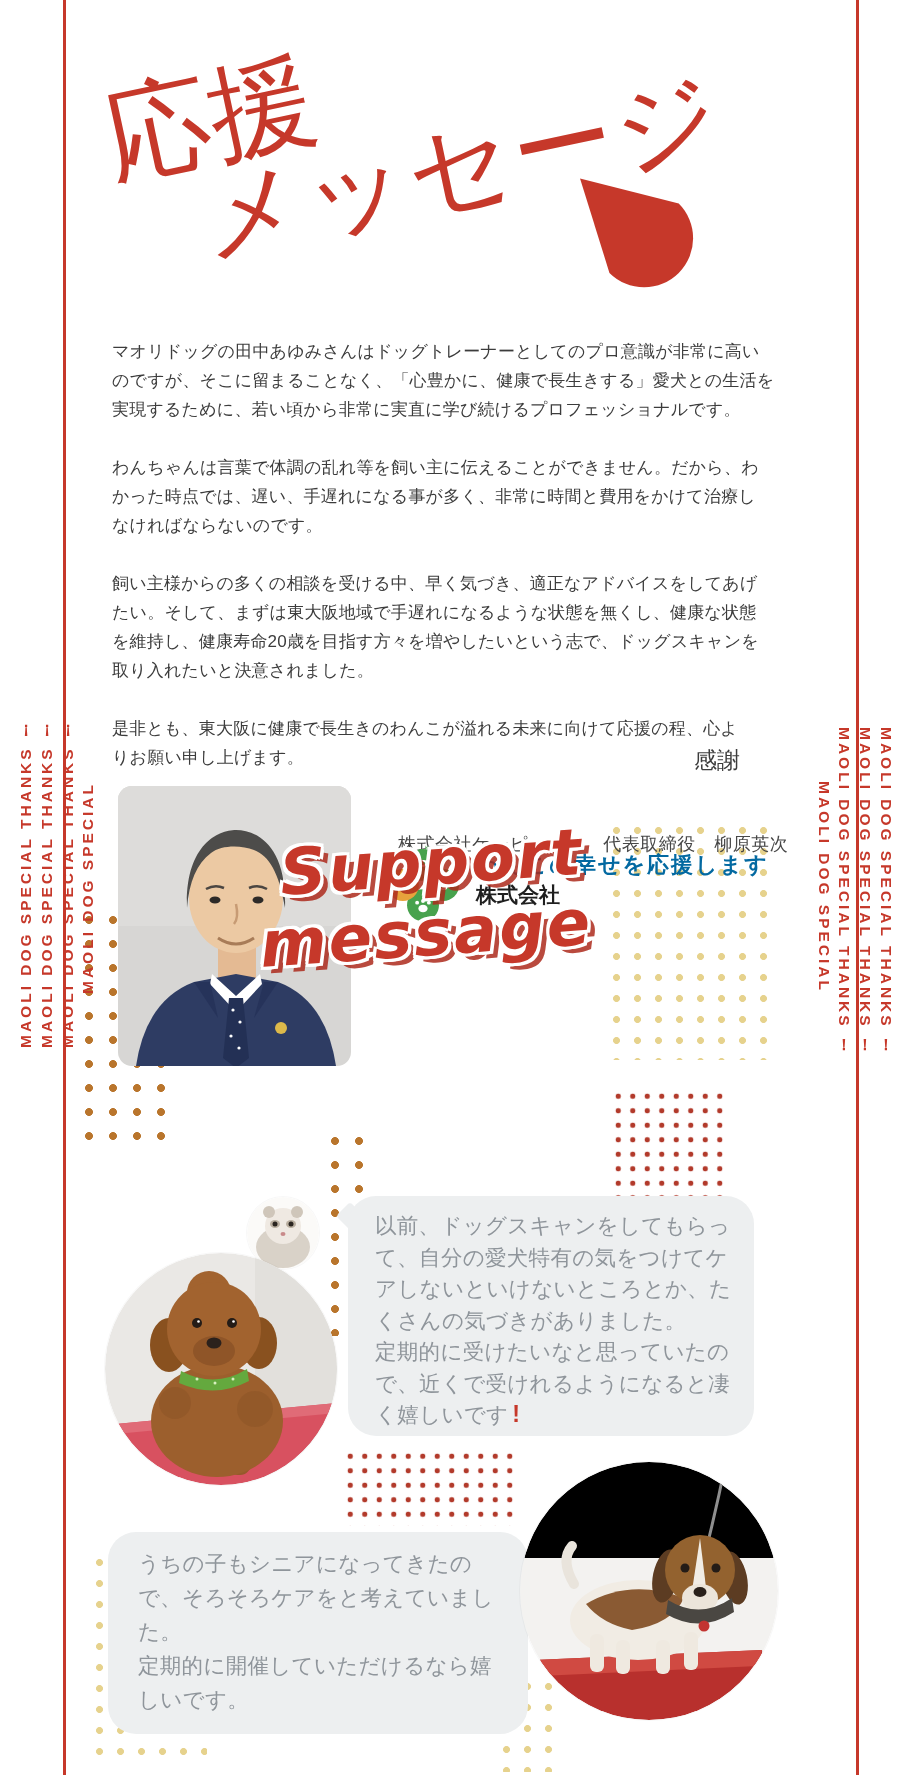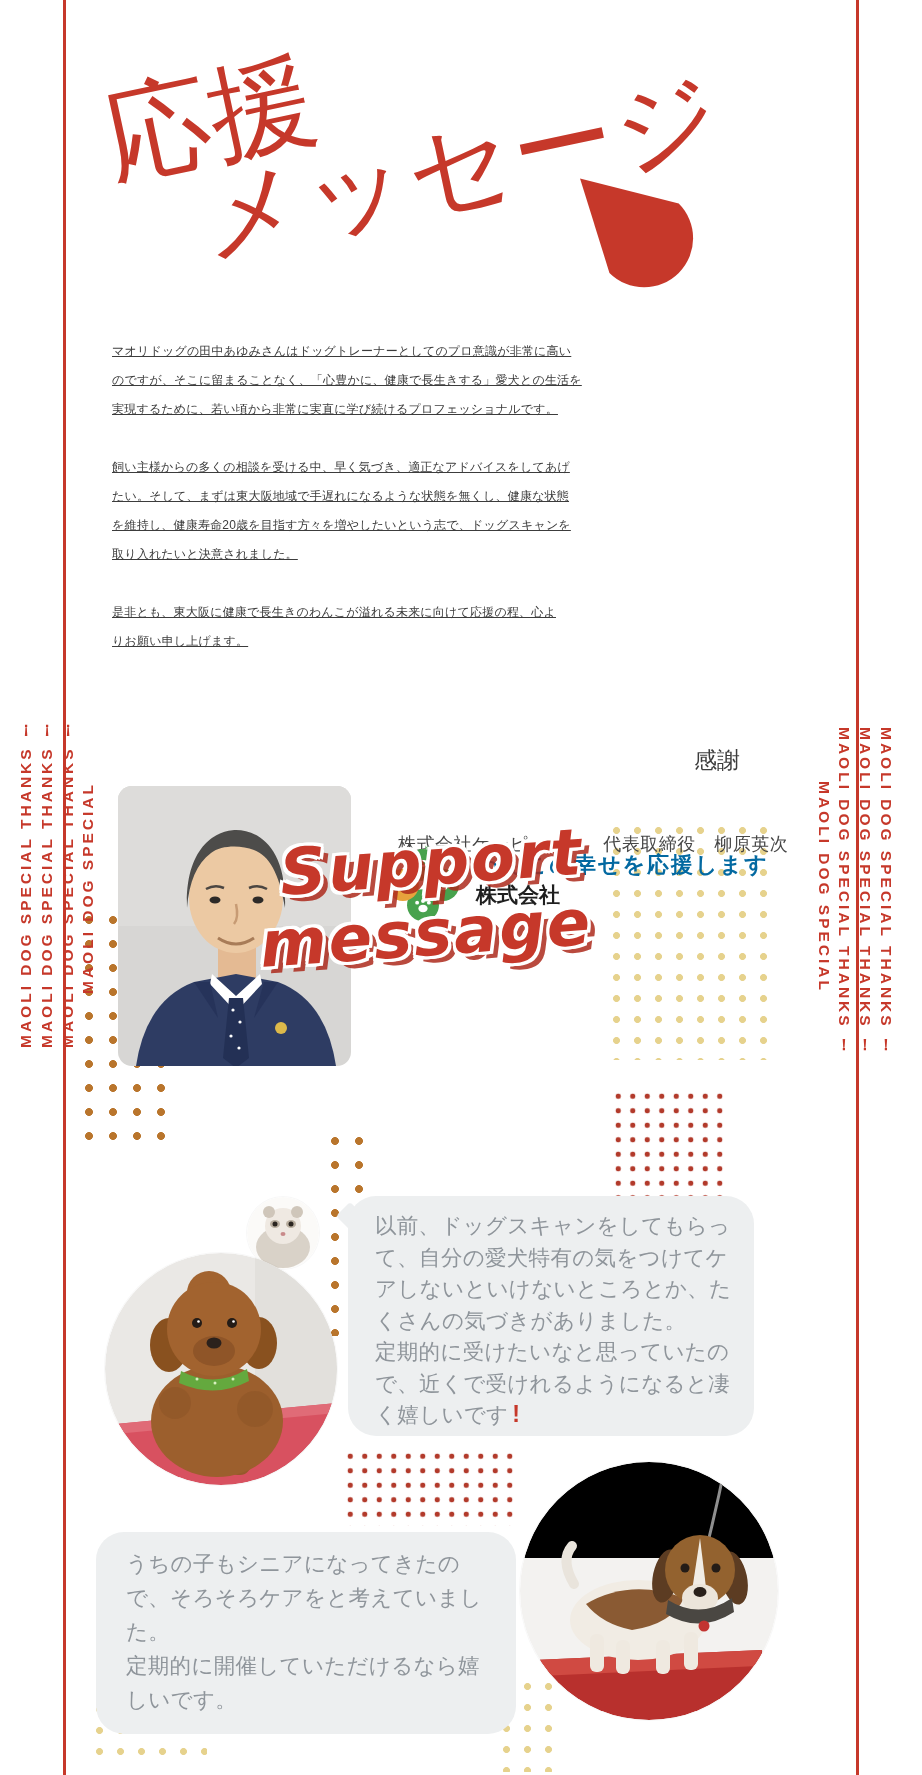--- a/index.html
+++ b/index.html
@@ -21,21 +21,21 @@
   
   .title{
     position:absolute;color:var(--accent-red,#c6382a);z-index:3;white-space:nowrap;
     font-weight:500;transform-origin:0 0;line-height:1;
   }
   .title.l1{left:95px;top:88px;font-size:106px;transform:rotate(-12deg);letter-spacing:0px;}
   .title.l2{left:190px;top:172px;font-size:102px;transform:rotate(-12deg);letter-spacing:2px;}
   .megaphone{position:absolute;left:548px;top:170px;width:188px;height:126px;z-index:2;}
   
   .letter{position:absolute;left:112px;top:337px;width:724px;z-index:2;color:var(--text-dark,#3c3c3c);}
-  .letter p{margin:0 0 29px 0;font-size:12px;line-height:29px;white-space:pre-line;letter-spacing:0.2px;text-decoration:underline;}
+  .letter p{margin:0 0 29px 0;font-size:17px;line-height:29px;white-space:pre-line;letter-spacing:0.2px;}
   .letter p:last-child{margin-bottom:0;}
   .thanks{position:absolute;left:694px;top:745px;font-size:23px;color:var(--text-dark,#3c3c3c);z-index:2;}
   .signature{position:absolute;left:398px;top:792px;font-size:18px;color:#474747;z-index:2;letter-spacing:0.5px;margin-top:40px;}
   
   .portrait{position:absolute;left:118px;top:786px;width:233px;height:280px;z-index:2;}
   .photo-circle{position:absolute;border-radius:50%;overflow:hidden;z-index:2;box-shadow:0 0 0 1px rgba(0,0,0,0.03);}
   .avatar{left:247px;top:1197px;width:72px;height:72px;}
   .poodle{left:105px;top:1253px;width:232px;height:232px;}
   .beagle{left:520px;top:1462px;width:258px;height:258px;}
   
@@ -71,21 +71,21 @@
   .dots.f{left:85px;top:1548px;width:122px;height:212px;}
   .dots.g{left:492px;top:1672px;width:62px;height:100px;}
   
   .bubble{
     position:absolute;background:var(--bubble-bg,#edeff0);border-radius:28px;z-index:2;
     color:var(--bubble-text,#8f959b);
   }
   .bubble .btext{white-space:pre-line;font-size:21.5px;letter-spacing:0.3px;}
   .bubble1{left:348px;top:1196px;width:406px;height:240px;padding:15px 18px 0 27px;box-sizing:border-box;}
   .bubble1 .btext{line-height:31.5px;display:inline;}
-  .bubble2{left:96px;top:1532px;width:420px;height:202px;padding:15px 14px 0 30px;box-sizing:border-box;}
+  .bubble2{left:108px;top:1532px;width:420px;height:202px;padding:15px 14px 0 30px;box-sizing:border-box;}
   .bubble2 .btext{line-height:34px;}
   .bubble-tail{position:absolute;left:340px;top:1206px;width:20px;height:20px;background:var(--bubble-bg,#edeff0);border-radius:4px;transform:rotate(45deg);z-index:2;}
   .excl{color:var(--accent-red,#c6382a);font-weight:800;font-size:23px;margin-left:4px;}
 </style>
 </head>
 <body>
 
 <div class="page">
 
   <div class="rail-line left"></div>
@@ -106,20 +106,23 @@
   <div class="title l1">応援</div>
   <div class="title l2">メッセージ</div>
   <svg class="megaphone" viewBox="0 0 130 120">
     <path d="M6 8 L100 32 A40 40 0 1 1 34 98 Z" fill="var(--accent-red,#c6382a)"></path>
   </svg>
 
   <div class="letter">
     <p>マオリドッグの田中あゆみさんはドッグトレーナーとしてのプロ意識が非常に高い
 のですが、そこに留まることなく、「心豊かに、健康で長生きする」愛犬との生活を
 実現するために、若い頃から非常に実直に学び続けるプロフェッショナルです。</p>
+    <p>わんちゃんは言葉で体調の乱れ等を飼い主に伝えることができません。だから、わ
+かった時点では、遅い、手遅れになる事が多く、非常に時間と費用をかけて治療し
+なければならないのです。</p>
     <p>飼い主様からの多くの相談を受ける中、早く気づき、適正なアドバイスをしてあげ
 たい。そして、まずは東大阪地域で手遅れになるような状態を無くし、健康な状態
 を維持し、健康寿命20歳を目指す方々を増やしたいという志で、ドッグスキャンを
 取り入れたいと決意されました。</p>
     <p>是非とも、東大阪に健康で長生きのわんこが溢れる未来に向けて応援の程、心よ
 りお願い申し上げます。</p>
   </div>
   <div class="thanks">感謝</div>
   <div class="signature">株式会社ケーピーエス　代表取締役　柳原英次</div>
 

